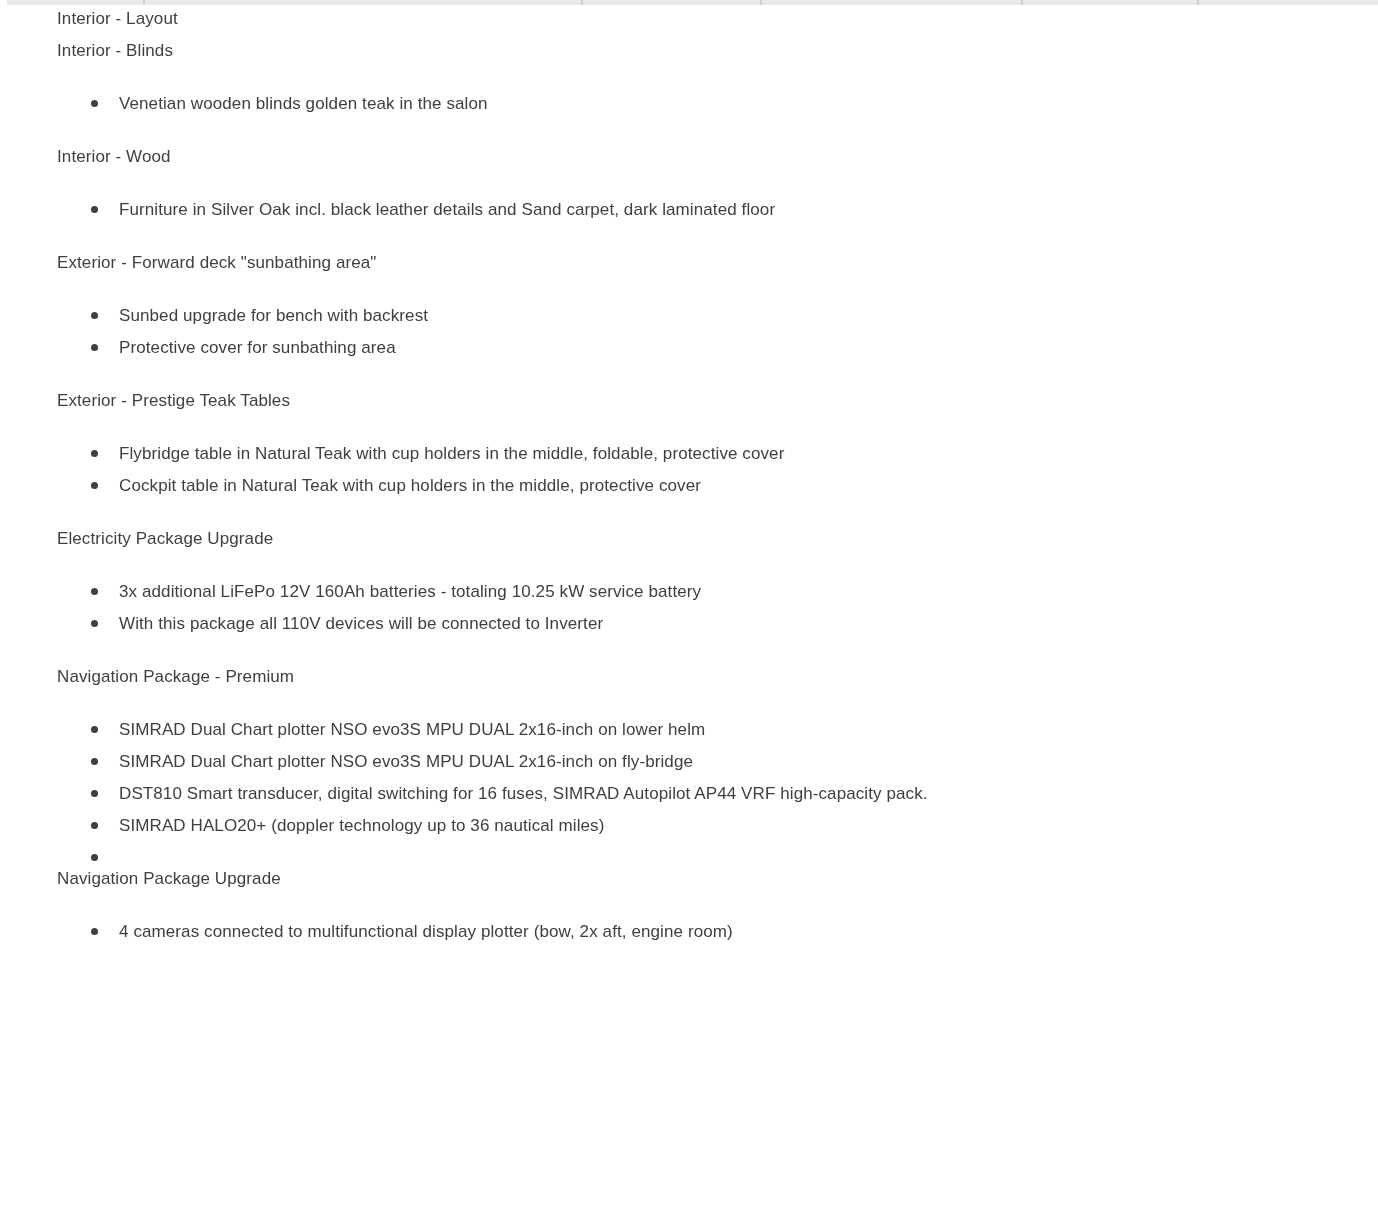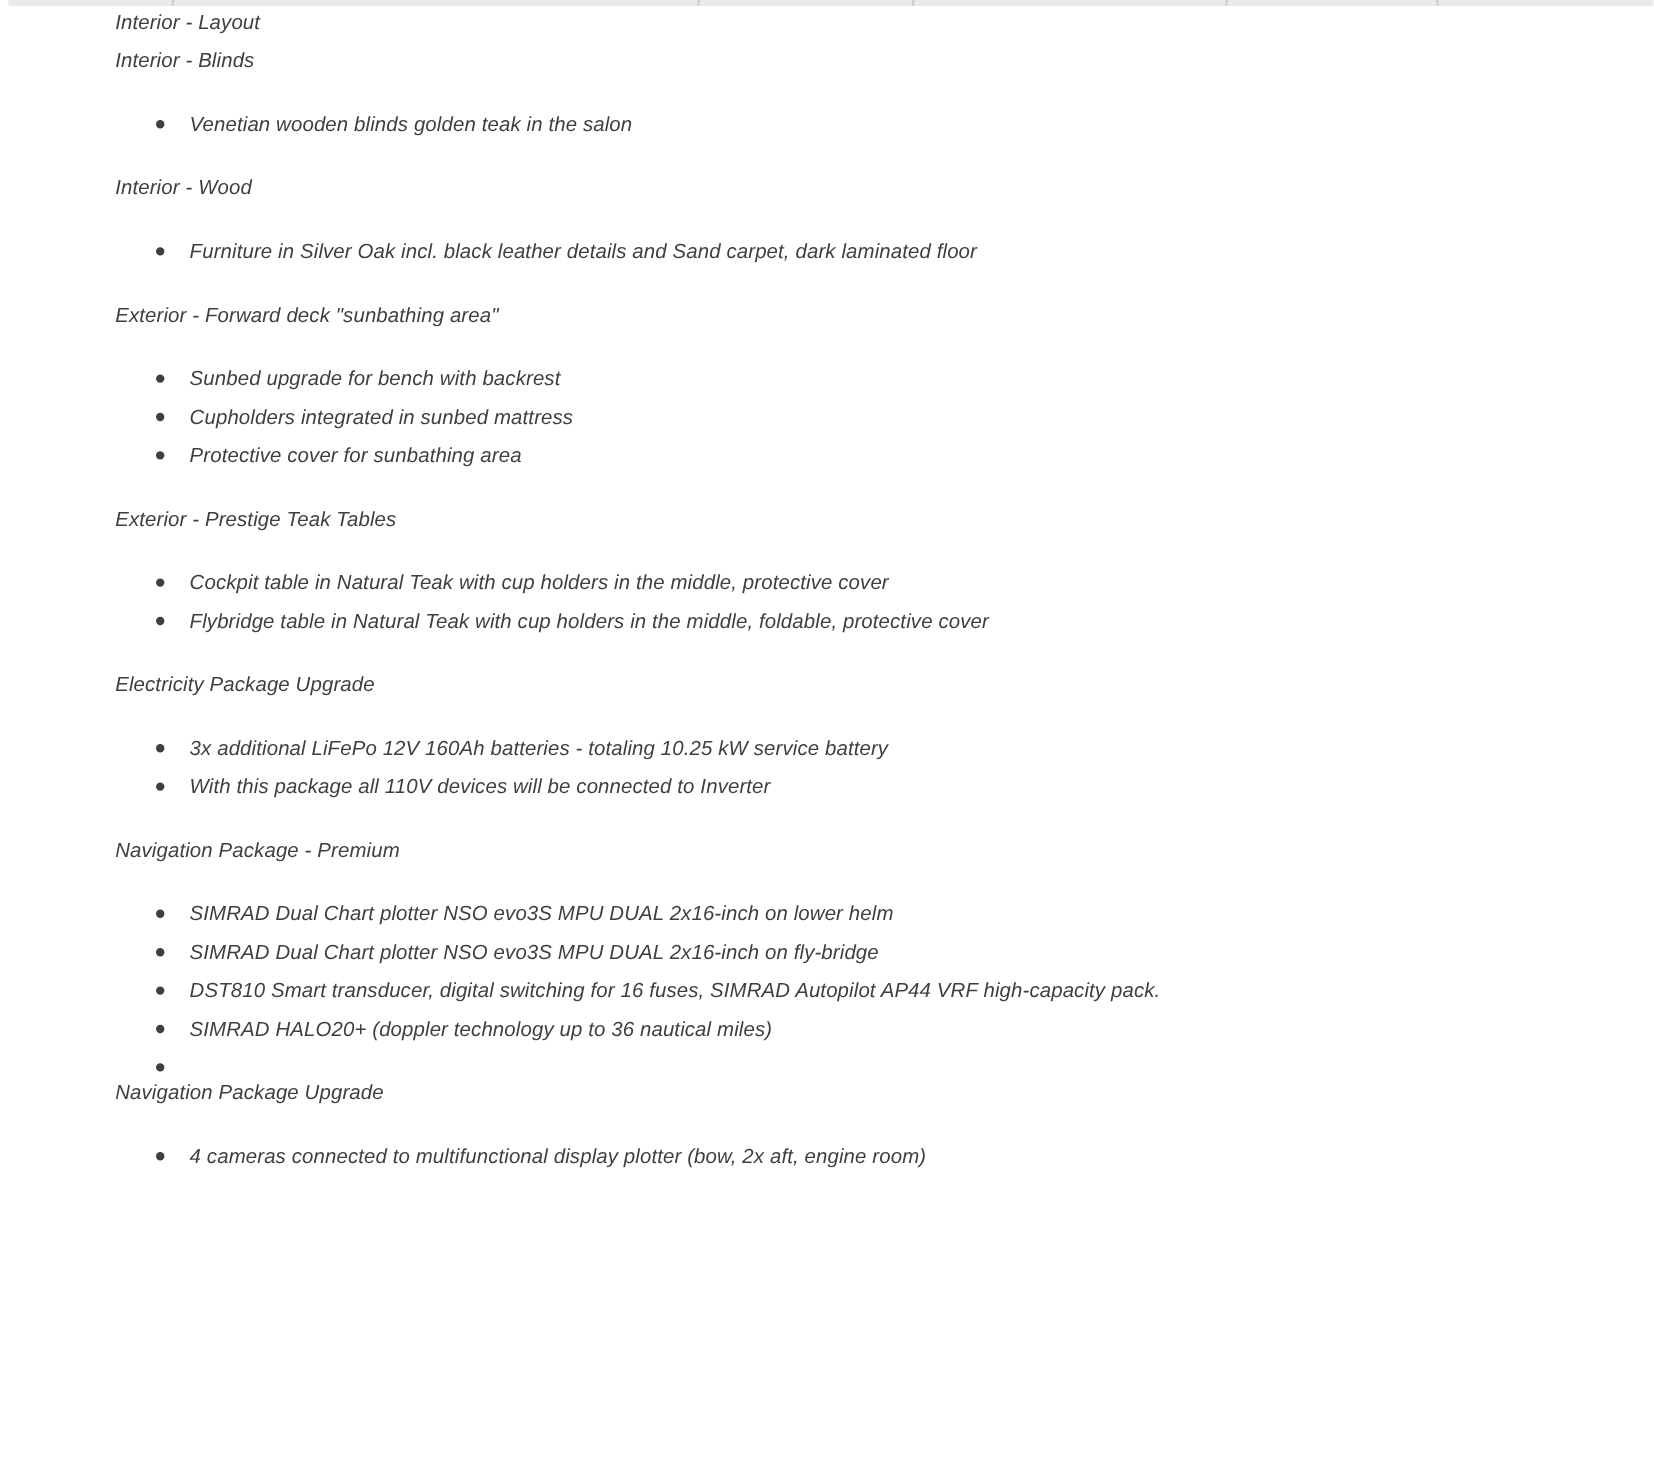--- a/index.html
+++ b/index.html
@@ -26,23 +26,22 @@
   }
   .clipped-row .tick {
     position: absolute;
     top: 0;
     width: 2px;
     height: 5px;
     background: #cfcfcf;
   }
   .content {
     margin-top: -2px;
-    padding-left: 96px;
+    padding-left: 57px;
     padding-right: 60px;
-    font-style: italic;
   }
   .section-heading {
     margin: 0;
     font-size: 17px;
     font-weight: 400;
     line-height: 32px;
     color: #3f3f3f;
     letter-spacing: 0.1px;
   }
   ul.option-list {
@@ -104,43 +103,39 @@
 
 
   <section>
     <h3 class="section-heading">Exterior - Forward deck "sunbathing area"</h3>
     <ul class="option-list">
   <li>
     <span class="bullet"></span>
     <span>Sunbed upgrade for bench with backrest</span>
   </li>
 
-  <li>
-    <span class="bullet"></span>
-    <span>Cupholders integrated in sunbed mattress</span>
-  </li>
 
   <li>
     <span class="bullet"></span>
     <span>Protective cover for sunbathing area</span>
   </li>
 </ul>
   </section>
 
   <section>
     <h3 class="section-heading">Exterior - Prestige Teak Tables</h3>
     <ul class="option-list">
   <li>
     <span class="bullet"></span>
-    <span>Cockpit table in Natural Teak with cup holders in the middle, protective cover</span>
+    <span>Flybridge table in Natural Teak with cup holders in the middle, foldable, protective cover</span>
   </li>
 
   <li>
     <span class="bullet"></span>
-    <span>Flybridge table in Natural Teak with cup holders in the middle, foldable, protective cover</span>
+    <span>Cockpit table in Natural Teak with cup holders in the middle, protective cover</span>
   </li>
 </ul>
   </section>
 
   <section>
     <h3 class="section-heading">Electricity Package Upgrade</h3>
     <ul class="option-list">
   <li>
     <span class="bullet"></span>
     <span>3x additional LiFePo 12V 160Ah batteries - totaling 10.25 kW service battery</span>

